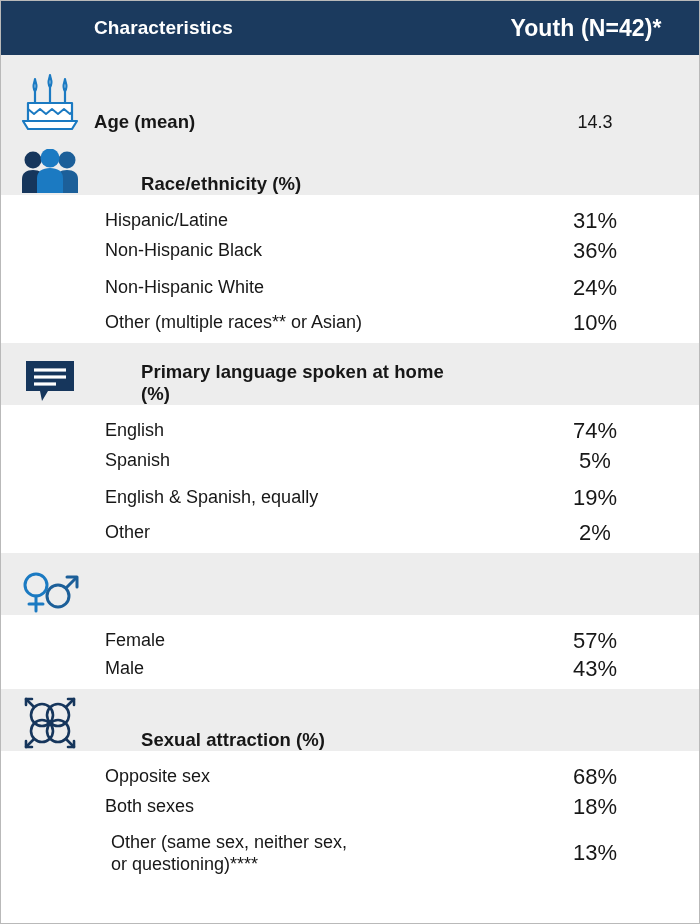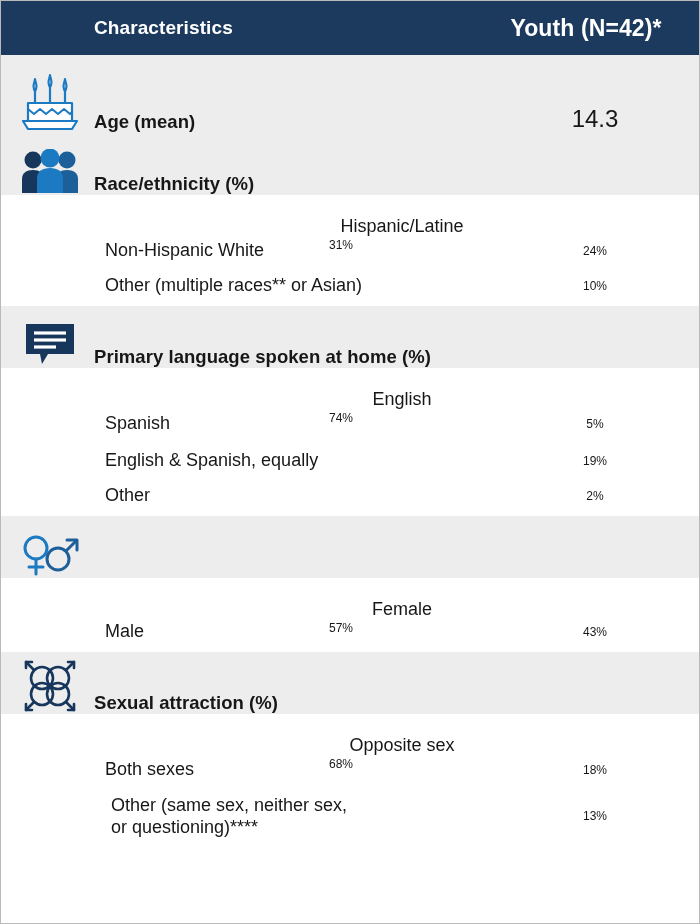--- a/index.html
+++ b/index.html
@@ -68,27 +68,27 @@
     flex: 1 1 auto;
     font-size: 18.5px;
     font-weight: bold;
     color: #171717;
     letter-spacing: 0.05px;
   }
   .sec-val {
     flex: 0 0 190px;
     text-align: center;
     padding-right: 18px;
-    font-size: 24px;
+    font-size: 18px;
     color: #171717;
     box-sizing: border-box;
   }
 
   .sec-age   { height: 78px; }
-  .sec-plain { height: 62px; }
+  .sec-plain { height: 62px; gap: 47px; }
 
   
   .data-row {
     display: flex;
     align-items: center;
     background: #ffffff;
     height: 37px;
     box-sizing: border-box;
   }
   .data-row.tall { height: 56px; padding-left: 6px; }
@@ -96,25 +96,25 @@
     flex: 1 1 auto;
     padding-left: 104px;
     font-size: 18px;
     color: #171717;
     line-height: 1.25;
   }
   .dr-val {
     flex: 0 0 190px;
     text-align: center;
     padding-right: 18px;
-    font-size: 12px;
-    color: #171717;
-    box-sizing: border-box;
-  }
-  .group-pad-top { padding-top: 20px; flex-direction: column; }
+    font-size: 22px;
+    color: #171717;
+    box-sizing: border-box;
+  }
+  .group-pad-top { padding-top: 14px; }
   .group-pad-bot { padding-bottom: 4px; }
 
   svg { display: block; }
 </style>
 </head>
 <body>
 
 <div class="table-wrap">
 
   <div class="thead">
@@ -159,20 +159,24 @@
         <path d="M18 44 L18 29 C18 22.5 23.5 19 31 19 C38.5 19 44 22.5 44 29 L44 44 Z" fill="#1b7ac2"></path>
       </svg>
     </div>
     <div class="sec-label">Race/ethnicity (%)</div>
     <div class="sec-val"></div>
   </div>
 
   <div class="data-row group-pad-top">
     <div class="dr-label">Hispanic/Latine</div>
     <div class="dr-val">31%</div>
+  </div>
+  <div class="data-row">
+    <div class="dr-label">Non-Hispanic Black</div>
+    <div class="dr-val">36%</div>
   </div>
   <div class="data-row">
     <div class="dr-label">Non-Hispanic White</div>
     <div class="dr-val">24%</div>
   </div>
   <div class="data-row group-pad-bot">
     <div class="dr-label">Other (multiple races** or Asian)</div>
     <div class="dr-val">10%</div>
   </div>
 

